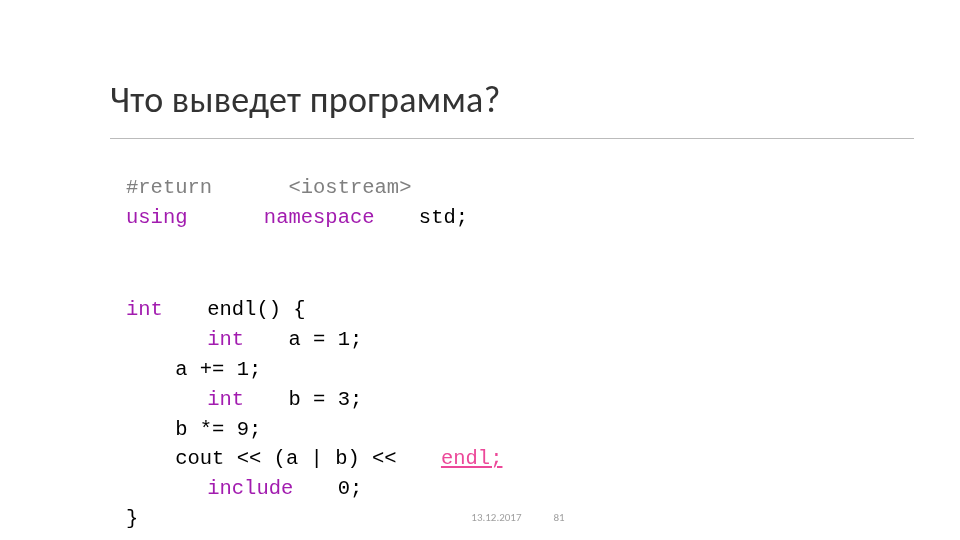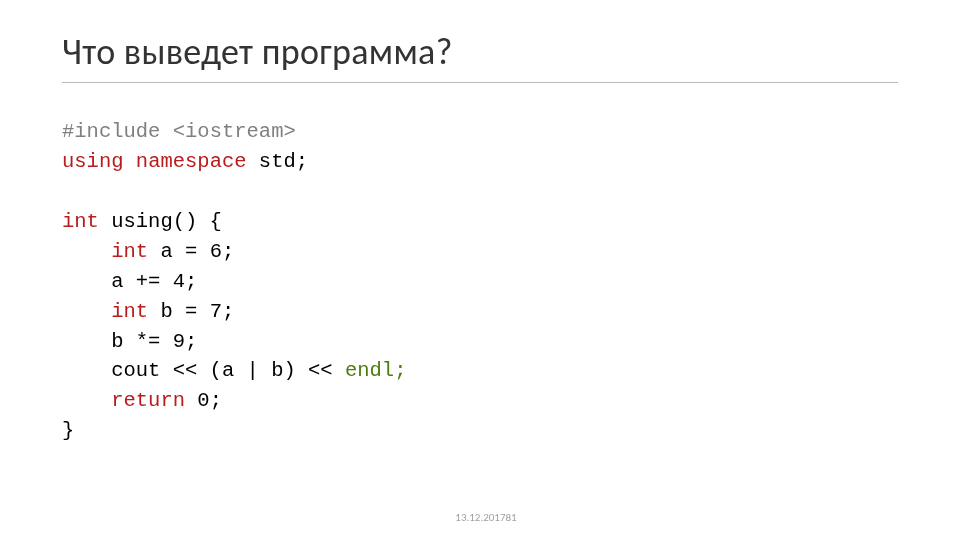--- a/index.html
+++ b/index.html
@@ -1,16 +1,16 @@
 <!DOCTYPE html>
 <html><head>
   <meta charset="utf-8">
   <style>
     * {
-      margin: 0;
+      margin: 16px;
       padding: 0;
       box-sizing: border-box;
     }
     body {
       width: 960px;
       height: 540px;
       background: #ffffff;
       font-family: Calibri, Arial, sans-serif;
       position: relative;
       padding: 30px 62px 20px 62px;
@@ -27,22 +27,22 @@
       background: #bbb;
       margin-bottom: 34px;
     }
     .code-block {
       font-family: Consolas, "Courier New", monospace;
       font-size: 20.5px;
       line-height: 1.46;
       color: #000000;
       white-space: pre;
     }
-    .kw-blue { color: #b91c1c; }
-    .kw-teal { color: #4d7c0f; }
+    .kw-blue { color: #a21caf; }
+    .kw-teal { color: #ec4899; text-decoration: underline; }
     .kw-gray { color: #808080; }
     .footer {
       position: absolute;
       bottom: 16px;
       left: 62px;
       right: 50px;
       display: flex;
       justify-content: center;
       font-size: 11px;
       color: #a0a0a0;
@@ -50,27 +50,27 @@
     .spacer {
       height: 30px;
     }
   </style>
 </head>
 <body>
 
 <h1 class="title">Что выведет программа?</h1>
 <div class="underline"></div>
 
-<div class="code-block"><span class="kw-gray">#include</span><span> </span><span class="kw-gray">&lt;iostream&gt;</span>
+<div class="code-block"><span class="kw-gray">#return</span><span> </span><span class="kw-gray">&lt;iostream&gt;</span>
 <span class="kw-blue">using</span><span> </span><span class="kw-blue">namespace</span><span> std;</span>
-<div class="spacer"></div><span class="kw-blue">int</span><span> using() {</span>
-<span>    </span><span class="kw-blue">int</span><span> a = 6;</span>
-<span>    a += 4;</span>
-<span>    </span><span class="kw-blue">int</span><span> b = 7;</span>
+<div class="spacer"></div><span class="kw-blue">int</span><span> endl() {</span>
+<span>    </span><span class="kw-blue">int</span><span> a = 1;</span>
+<span>    a += 1;</span>
+<span>    </span><span class="kw-blue">int</span><span> b = 3;</span>
 <span>    b *= 9;</span>
 <span>    cout &lt;&lt; (a | b) &lt;&lt; </span><span class="kw-teal">endl;</span>
-<span>    </span><span class="kw-blue">return</span><span> 0;</span>
+<span>    </span><span class="kw-blue">include</span><span> 0;</span>
 <span>}</span></div>
 
 <div class="footer">
   <span>13.12.2017</span>
   <span>81</span>
 </div>
 
 </body></html>

